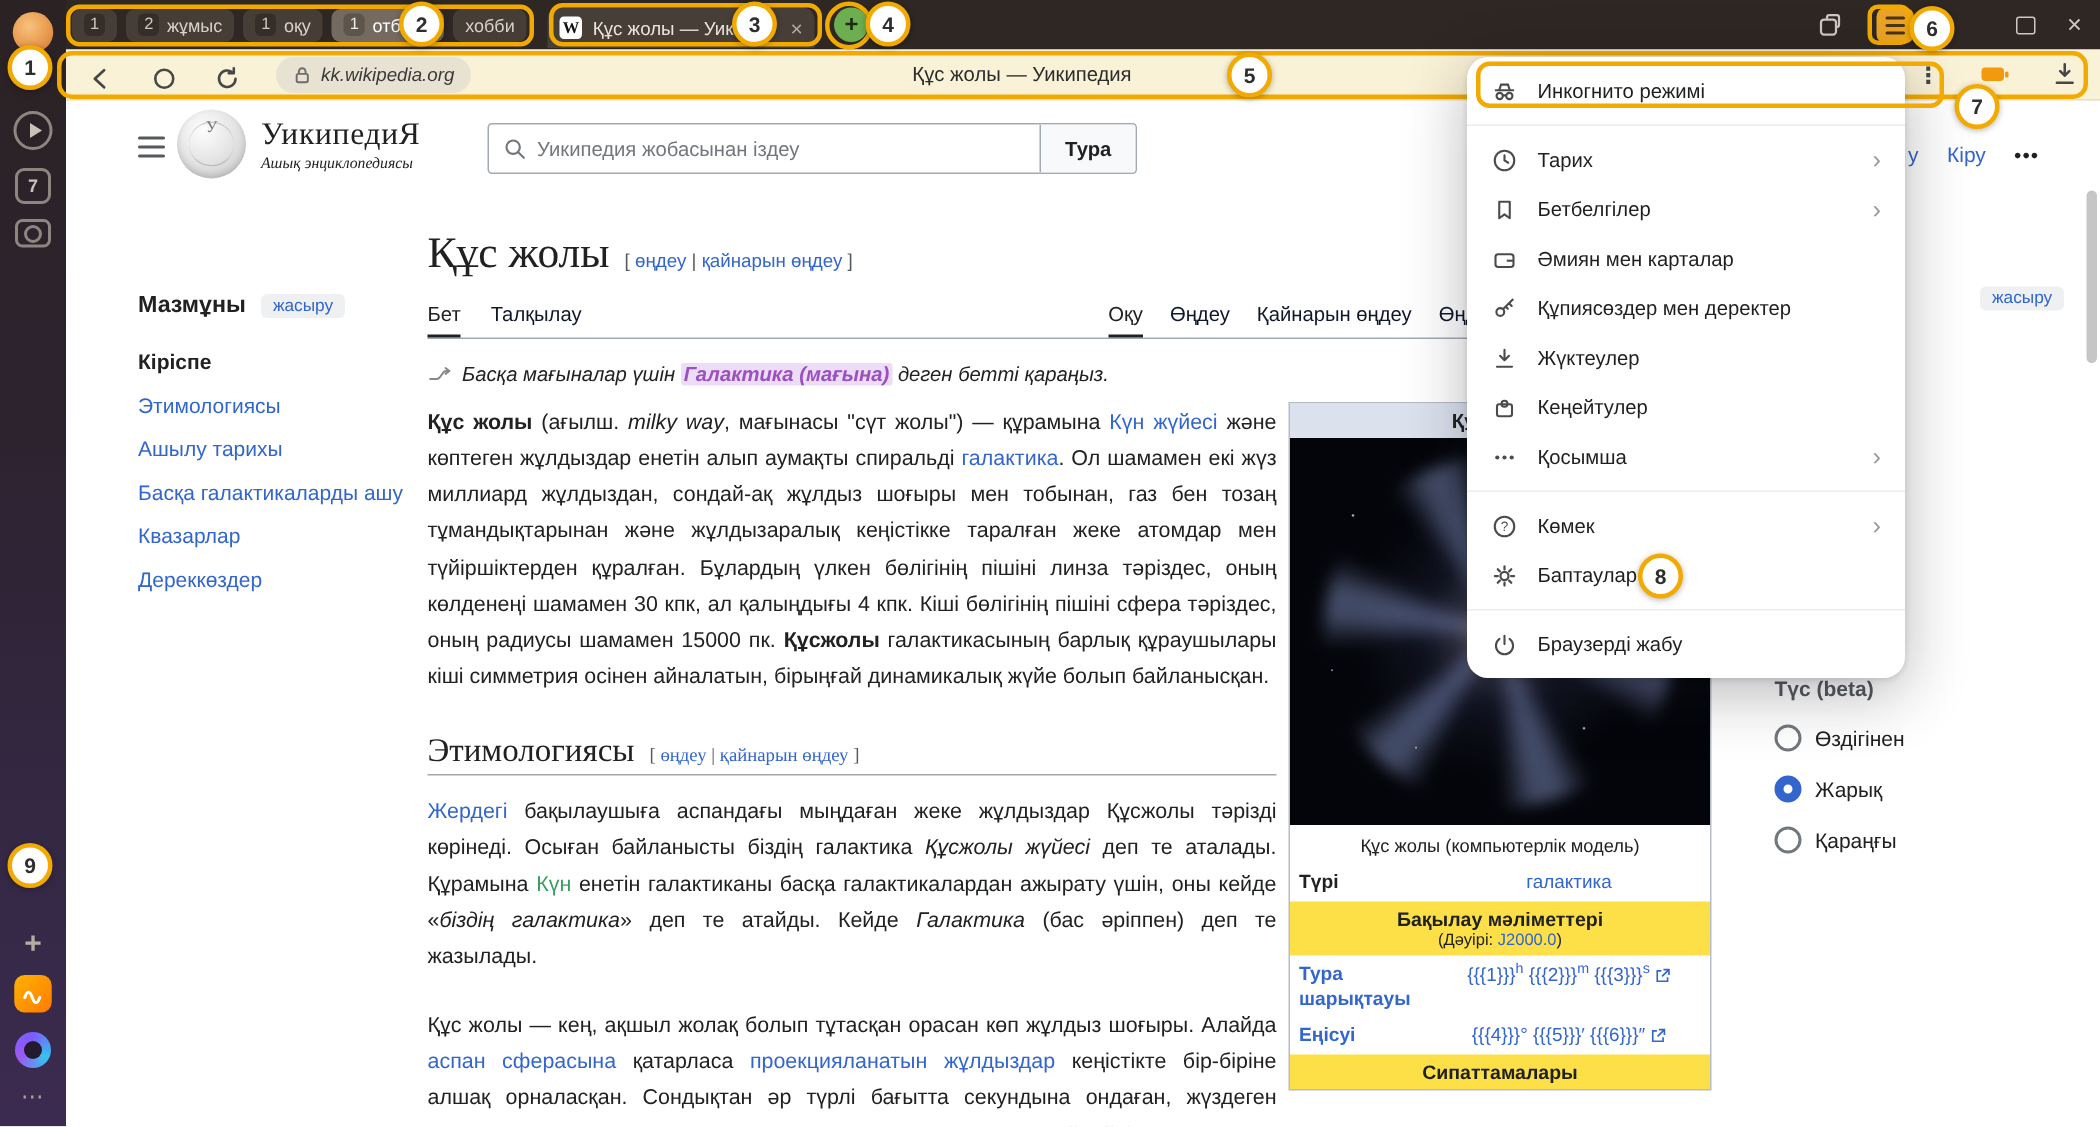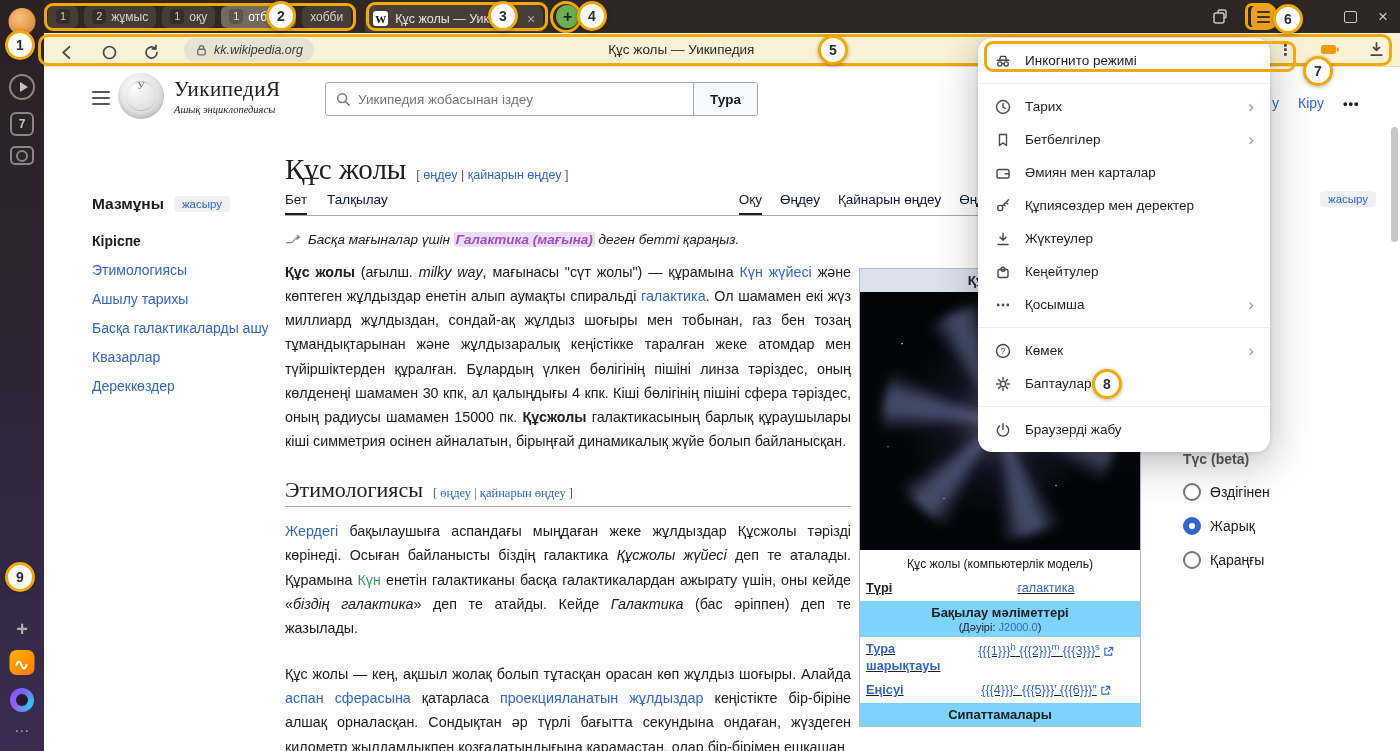--- a/index.html
+++ b/index.html
@@ -92,21 +92,21 @@
   .hidechip { background:#eef0f2; border-radius:4px; padding:2px 8px; font-size:11.5px; color:#36c; }
   .toc ul { list-style:none; margin-top:20px; }
   .toc li { margin-bottom:12px; font-size:14px; color:#3366cc; line-height:17px; }
   .toc li.on { color:#202122; font-weight:bold; }
 
   .article { position:absolute; left:241px; top:86px; width:566px; }
   .h1row { display:flex; align-items:baseline; gap:10px; }
   h1.atitle { font-family:"Liberation Serif","DejaVu Serif",serif; font-weight:normal; font-size:29px; color:#202122; }
   .editlinks { font-size:12.5px; color:#54595d; }
   .editlinks a { color:#3366cc; text-decoration:none; }
-  .wtabs { width:700px; margin-top:0; display:flex; align-items:flex-end; border-bottom:1px solid #a2a9b1; height:30px; font-size:13.5px; }
+  .wtabs { width:700px; margin-top:10px; display:flex; align-items:flex-end; border-bottom:1px solid #a2a9b1; height:30px; font-size:13.5px; }
   .wtabs .lt { display:flex; gap:20px; }
   .wtabs .rt { margin-left:auto; display:flex; gap:18px; }
   .wtab { color:#0f172a; padding-bottom:6px; white-space:nowrap; }
   .wtab.cur { color:#202122; border-bottom:2px solid #202122; }
   .hatnote { margin-top:14px; font-size:13.5px; font-style:italic; color:#202122; display:flex; gap:7px; align-items:center; }
   .para { margin-top:12px; font-size:14.3px; line-height:1.69; text-align:justify; }
   h2.sect { margin-top:24px; font-family:"Liberation Serif","DejaVu Serif",serif; font-weight:normal; font-size:22px;
             border-bottom:1px solid #a7a7a7; padding-bottom:3px; display:flex; align-items:baseline; gap:10px; }
   .s-b{font-weight:bold} .s-i{font-style:italic} .s-link{color:#3366cc} .s-glink{color:#3a9e5f}
   .s-hl{color:#9b4fc0;background:#ecddf6;font-style:italic;font-weight:bold;padding:0 2px;border-radius:2px}
@@ -125,25 +125,25 @@
   .galaxy .stars { position:absolute; inset:0;
     background-image:
       radial-gradient(1.2px 1.2px at 15% 20%, #fff, transparent),
       radial-gradient(1px 1px at 80% 30%, #cfd8ff, transparent),
       radial-gradient(1.2px 1.2px at 70% 75%, #fff, transparent),
       radial-gradient(1px 1px at 30% 80%, #cfd8ff, transparent),
       radial-gradient(1px 1px at 55% 12%, #fff, transparent),
       radial-gradient(1px 1px at 10% 60%, #aab8ff, transparent),
       radial-gradient(1.3px 1.3px at 90% 60%, #fff, transparent); }
   .ib-cap { text-align:center; font-size:12.2px; padding:7px 6px 5px; }
-  .ib-row { display:flex; padding:4px 6px;text-decoration:underline; }
+  .ib-row { display:flex; padding:4px 6px; }
   .ib-row .lb { width:92px; font-weight:bold; font-size:12.8px; line-height:1.3; }
   .ib-row .lb.blue { color:#3366cc; }
   .ib-row .vl { flex:1; text-align:center; font-size:12.6px; line-height:1.35; }
-  .ib-sub { background:#7dd3fc; text-align:center; padding:4px 3px; }
+  .ib-sub { background:#fde047; text-align:center; padding:4px 3px; }
   .ib-sub .t1 { font-weight:bold; font-size:13px; }
   .ib-sub .t2 { font-size:11px; margin-top:1px; }
   .extlink { display:inline-block; vertical-align:middle; margin-left:3px; }
 
   
   .appearance { position:absolute; left:1139px; top:384px; width:170px; }
   .ap-title { font-size:14px; font-weight:bold; color:#54595d; }
   .ap-row { display:flex; align-items:center; gap:9px; margin-top:16px; font-size:14px; }
   .radio { width:18px; height:18px; border-radius:50%; border:2px solid #72777d; background:#fff; }
   .radio.on { border:6px solid #3366cc; }

